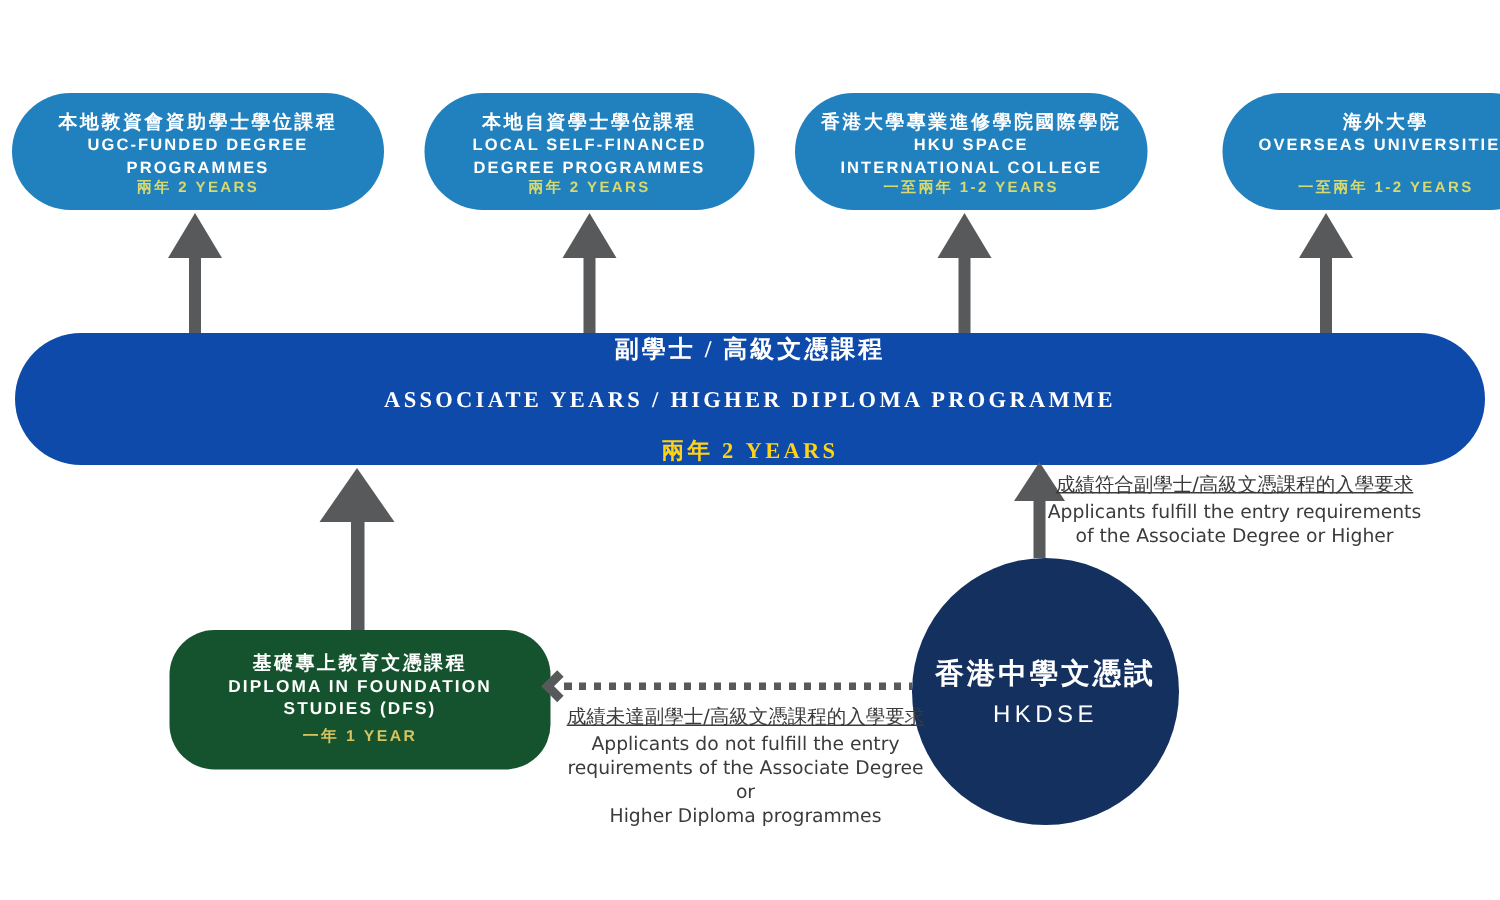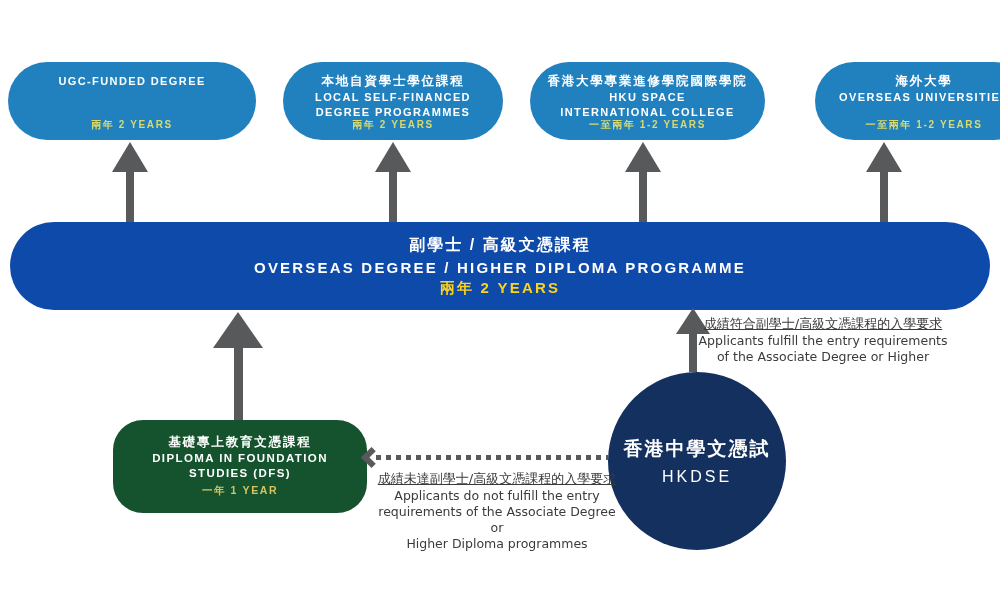--- a/index.html
+++ b/index.html
@@ -16,21 +16,21 @@
   .tb-title span { display:block; font-weight:bold; font-size:11px; letter-spacing:1.4px; line-height:15.5px; }
   .tb-title span.zh { font-size:12.5px; letter-spacing:1.8px; }
   .tb-duration { position:absolute; bottom:8px; left:0; right:0; text-align:center;
     color:#d8d96e; font-weight:bold; font-size:10px; letter-spacing:1.6px; }
 
   
   .main-pill {
     position:absolute; left:10px; top:222px; width:980px; height:88px;
     background:#0e4aaa; border-radius:44px; color:#ffffff;
     display:flex; flex-direction:column; align-items:center; justify-content:center;
-    text-align:center; gap:3px;
+    text-align:center; gap:15px;font-family:Liberation Serif, serif;
   }
   .main-pill .zh { font-size:16px; font-weight:bold; letter-spacing:2px; }
   .main-pill .en { font-size:15px; font-weight:bold; letter-spacing:2.2px; }
   .main-pill .yr { font-size:15px; font-weight:bold; letter-spacing:2.2px; color:#fdd21a; }
 
   
   .dfs-box {
     position:absolute; left:113px; top:420px; width:254px; height:93px;
     background:#14532d; border-radius:30px; color:#ffffff;
     display:flex; flex-direction:column; align-items:center; justify-content:center;
@@ -73,21 +73,23 @@
   .note.fulfill { left:690px; top:315px; width:266px; }
   .note.notfulfill { left:376px; top:470px; width:242px; }
 </style>
 </head>
 <body>
 
 <div class="canvas">
 
   <div class="top-box" style="left:8px;width:248px;">
     <div class="tb-title">
+      <span class="zh">本地教資會資助學士學位課程</span>
       <span>UGC-FUNDED DEGREE</span>
+      <span>PROGRAMMES</span>
     </div>
     <div class="tb-duration">兩年 2 YEARS</div>
   </div>
 
   <div class="top-box" style="left:283px;width:220px;">
     <div class="tb-title">
       <span class="zh">本地自資學士學位課程</span>
       <span>LOCAL SELF-FINANCED</span>
       <span>DEGREE PROGRAMMES</span>
     </div>
@@ -123,21 +125,21 @@
     <div class="arrow-head"></div>
     <div class="arrow-shaft"></div>
   </div>
   <div class="up-arrow small" style="left:866px;top:142px;">
     <div class="arrow-head"></div>
     <div class="arrow-shaft"></div>
   </div>
 
   <div class="main-pill">
     <div class="zh">副學士 / 高級文憑課程</div>
-    <div class="en">OVERSEAS DEGREE / HIGHER DIPLOMA PROGRAMME</div>
+    <div class="en">ASSOCIATE YEARS / HIGHER DIPLOMA PROGRAMME</div>
     <div class="yr">兩年 2 YEARS</div>
   </div>
 
   <div class="up-arrow big" style="left:213px;top:312px;">
     <div class="arrow-head"></div>
     <div class="arrow-shaft"></div>
   </div>
 
   <div class="up-arrow mid" style="left:676px;top:308px;">
     <div class="arrow-head"></div>

